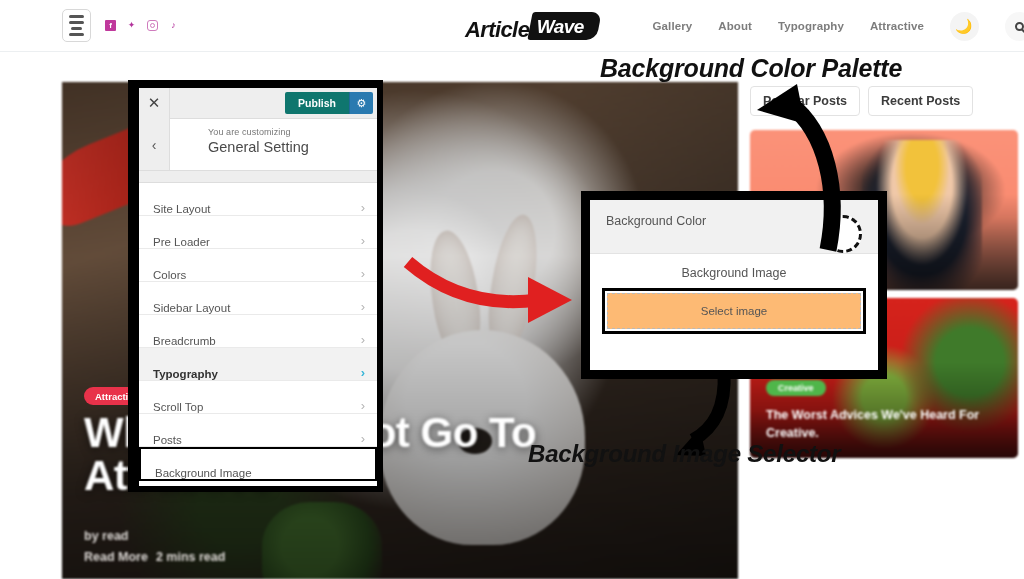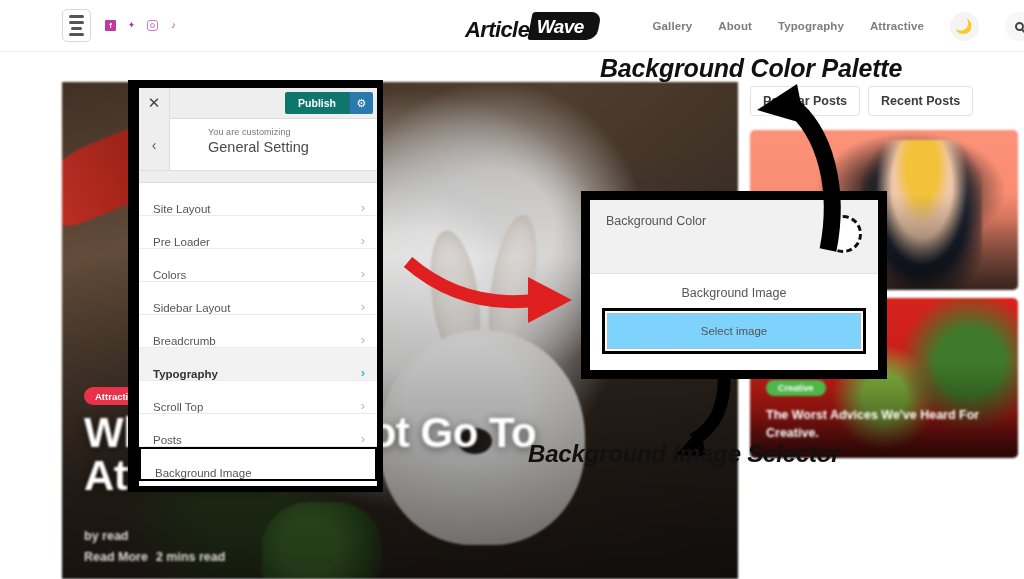--- a/index.html
+++ b/index.html
@@ -265,34 +265,34 @@
   .cz-item.boxed { border: 2.5px solid #000; height: 34px; }
 
   
   .bgpanel {
     position:absolute; left: 581px; top: 191px;
     width: 306px; height: 188px;
     background:#000; padding: 9px; z-index: 45;
   }
   .bgpanel-inner { width:100%; height:100%; background:#fff; overflow:hidden; }
   .bgp-head {
-    height: 74px; background:#f1f1f1; border-bottom:1px solid #e3e3e3;
+    height: 54px; background:#f1f1f1; border-bottom:1px solid #e3e3e3;
     position: relative; display:flex; align-items:flex-start;
   }
   .bgp-head-label { font-size: 12.5px; color:#555; padding: 14px 0 0 16px; }
   .bgp-circle {
     position:absolute; right: 16px; top: 15px; width: 38px; height: 38px;
     border-radius: 50%; border: 3.5px dashed #111; background:#fff;
   }
   .bgp-body { padding: 12px 12px 0 12px; }
   .bgp-sub { text-align:center; font-size: 12.5px; color:#555; margin-bottom: 8px; }
   .bgp-selectbox { border: 3px solid #000; padding: 2px; }
   .bgp-select {
     border: 1.5px dashed #b9b9b9; padding: 11px 0; text-align:center;
-    font-size: 11.5px; color:#555; background:#7dd3fc;
+    font-size: 11.5px; color:#555; background:#fdba74;
   }
 
   
   .anno {
     position:absolute; z-index: 60;
     font-weight: bold; font-style: italic;
     color: #111; letter-spacing: -.2px;
     white-space: nowrap;
   }
   .anno-palette { left: 600px; top: 54px; font-size: 25px; }

